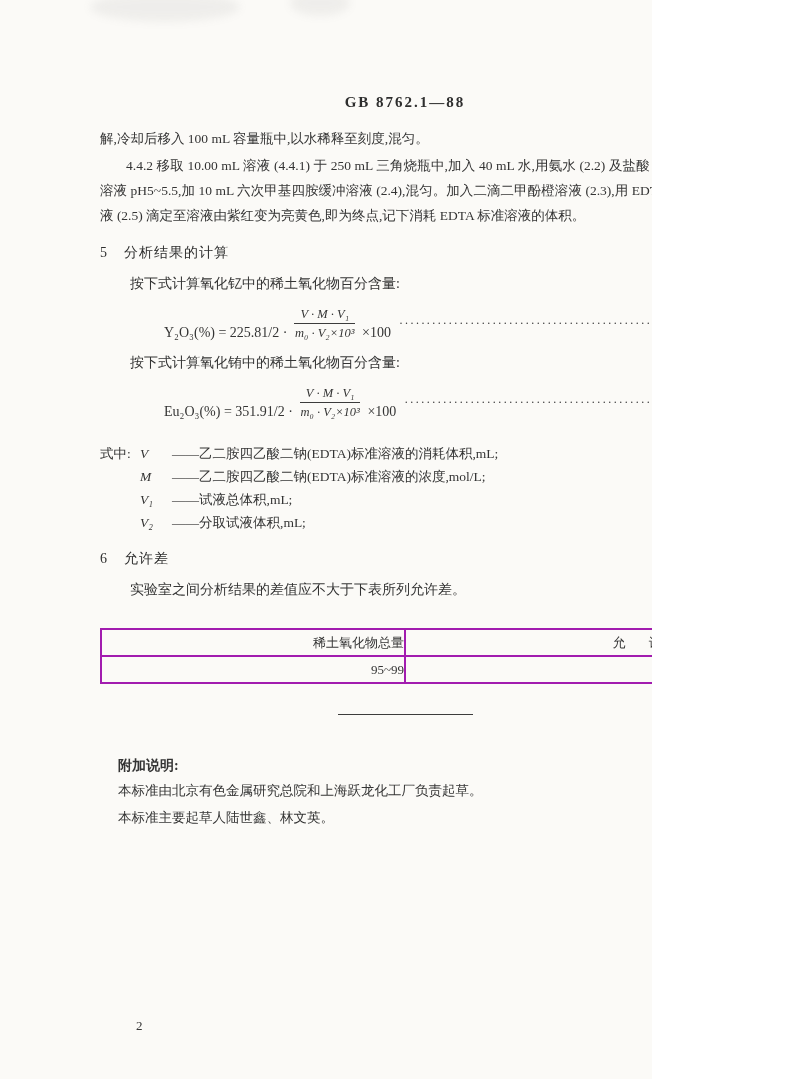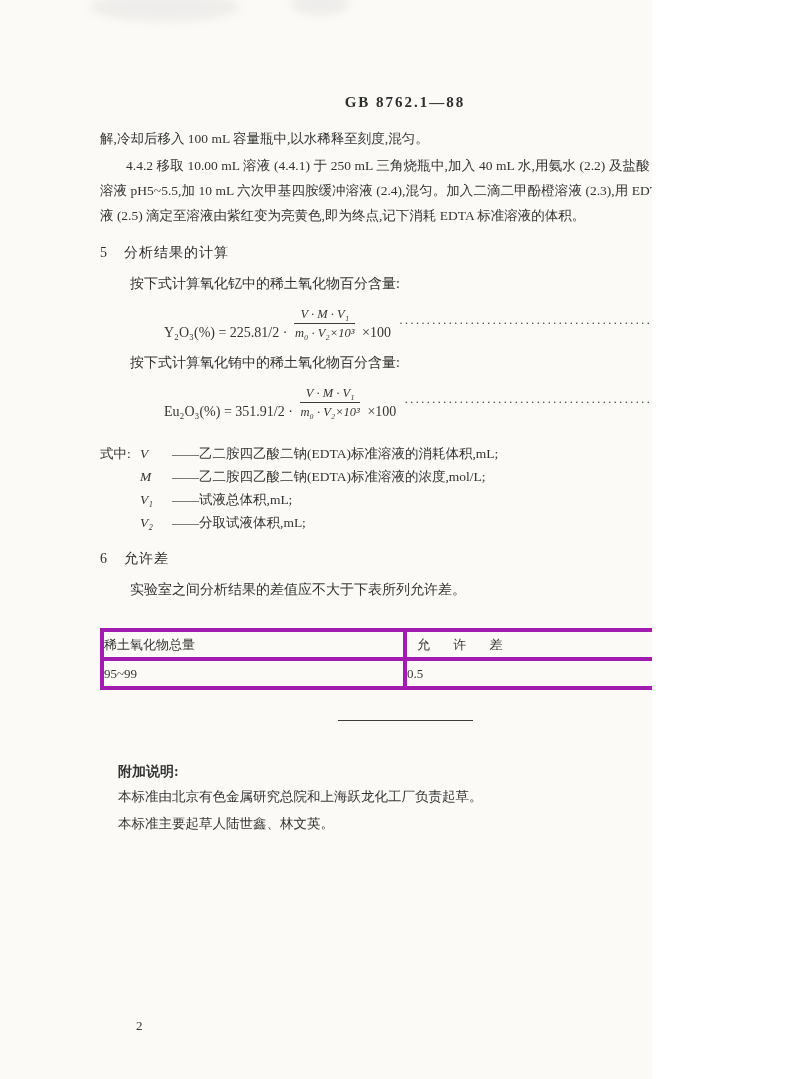--- a/index.html
+++ b/index.html
@@ -43,21 +43,21 @@
   .defs { margin-top:22px; font-size:13.5px; line-height:23px; }
   .def-row { display:flex;align-items:center; }
   .def-prefix { width:40px; }
   .def-symbol { width:32px; font-style:italic; }
   .def-desc { flex:1; }
 
   .unit-row { margin-top:10px; margin-bottom:3px; text-align:right; padding-right:8px; font-size:13px; }
 
   table.limits-table { width:100%; border-collapse:collapse; font-size:13px; color:#343434; }
   table.limits-table th, table.limits-table td {
-    border:4px solid #a21caf; text-align:left; height:25px;
+    border:2px solid #a21caf; text-align:right; height:25px;
     font-weight:normal; padding:0;margin-left:7px;
   }
   th.spaced { letter-spacing:10px; text-indent:10px; }
 
   .divider { width:135px; border:none; border-top:1px solid #3c3c3c; margin:30px auto 0 auto; }
 
   .notes { margin-top:42px; padding-left:18px; }
   .notes-title { font-size:14px; font-weight:bold; }
   .note-line { margin-top:5px; font-size:13.5px; line-height:22px; }
 

